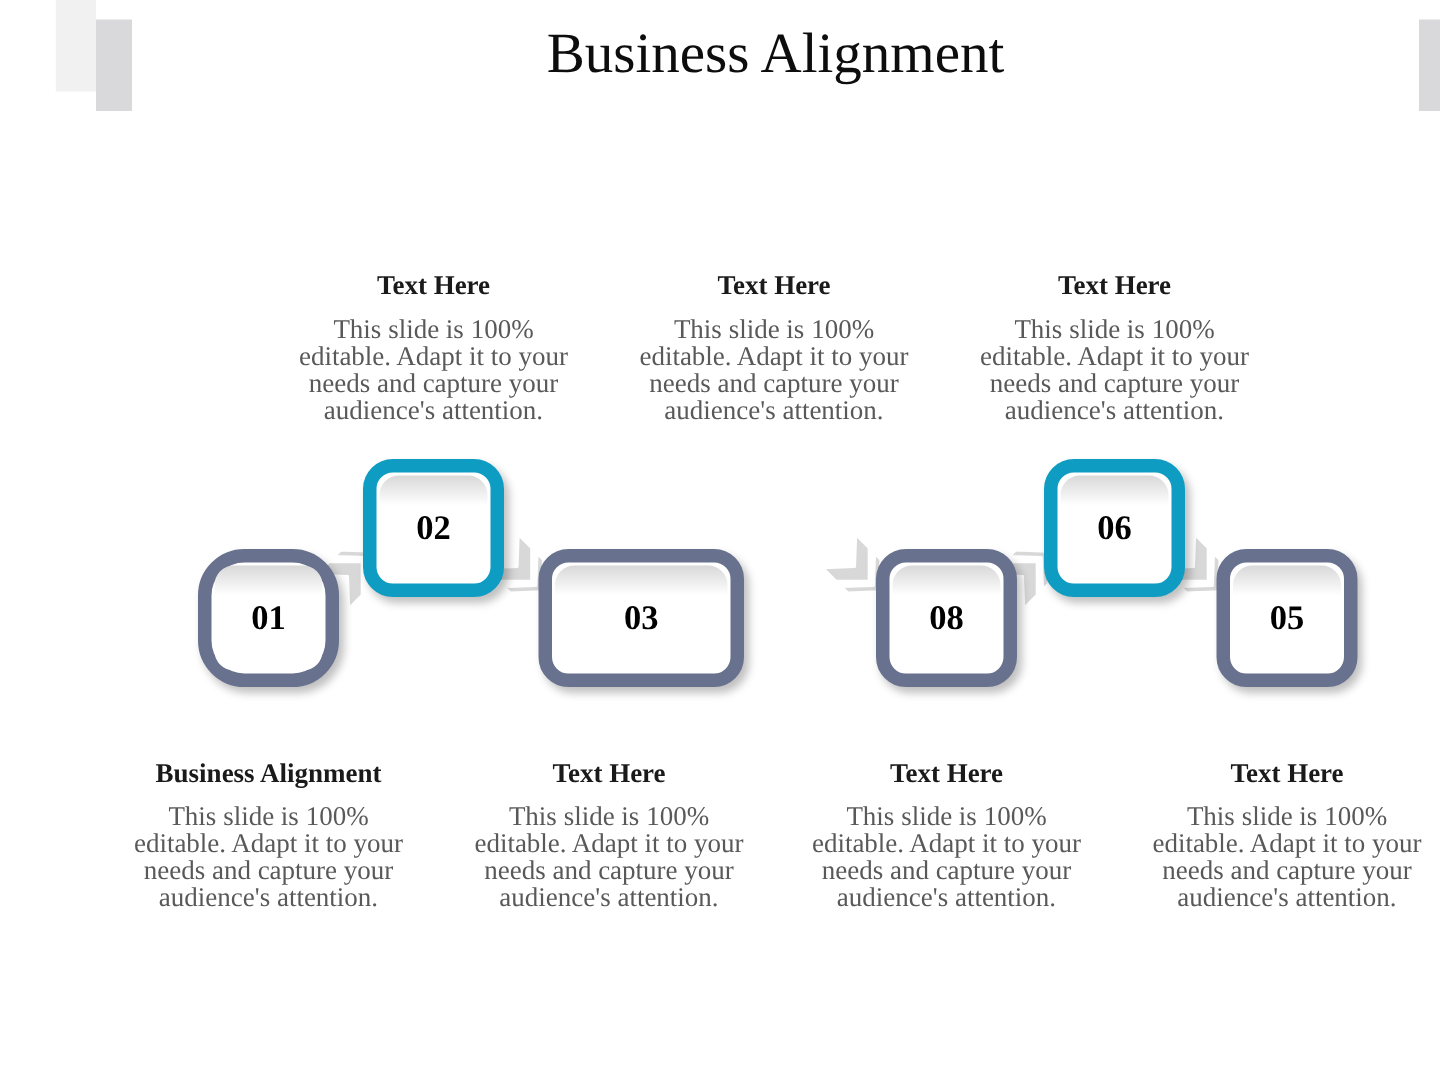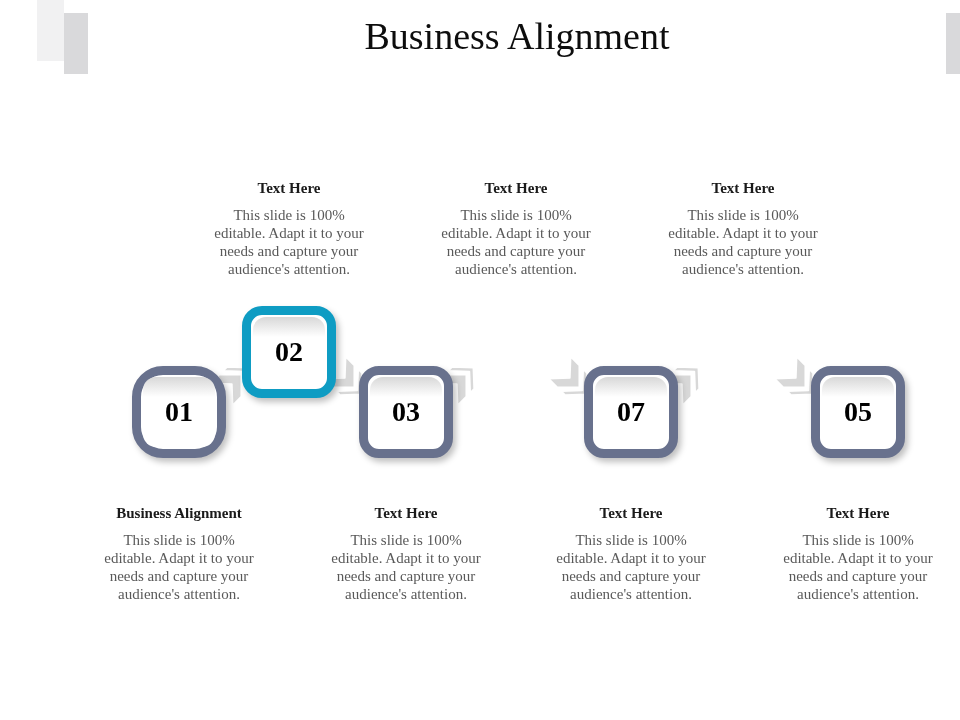--- a/index.html
+++ b/index.html
@@ -13,36 +13,36 @@
   .corner.light{background:var(--corner-light,#F1F1F2);width:27px;height:61px;top:0;}
   .corner.gray{background:var(--corner-gray,#D9D9DB);width:24px;height:61px;top:13px;}
   .c-ll{left:0;} .c-lg{left:27px;} .c-rg{right:27px;} .c-rl{right:0;}
   
   .title{
     position:absolute;top:14px;left:0;width:100%;text-align:center;
     font-size:38px;font-weight:400;color:#0d0d0d;letter-spacing:0px;margin:0;
   }
   
   .tblock{position:absolute;width:180px;text-align:center;}
-  .tblock .head{font-size:15px;font-weight:bold;color:var(--heading-text,#1A1A1A);margin:0 0 9px 0;}
-  .tblock .body{font-size:15px;color:var(--body-text,#595959);line-height:18px;white-space:pre-line;margin:0;}
+  .tblock .head{font-size:18px;font-weight:bold;color:var(--heading-text,#1A1A1A);margin:0 0 9px 0;}
+  .tblock .body{font-size:18px;color:var(--body-text,#595959);line-height:18px;white-space:pre-line;margin:0;}
   
   .num-box{
     position:absolute;width:76px;height:74px;border-radius:20px;background:#fff;
     border:9px solid var(--slate,#68718D);
     box-shadow:3px 4px 6px rgba(0,0,0,0.25);
     z-index:2;
   }
   .num-box.accent{border-color:var(--teal,#0E9CC3);}
   .num-box .inner{
     position:absolute;inset:2px;border-radius:13px;
     background:linear-gradient(180deg,#d8d8d8 0px,#ffffff 20px);
     display:flex;align-items:center;justify-content:center;
   }
-  .num-box .num{font-size:28px;font-weight:bold;color:#000;}
+  .num-box .num{font-size:23px;font-weight:bold;color:#000;}
   
   .arrow{position:absolute;width:40px;height:34px;z-index:1;}
   .arrow.up{transform:rotate(-45deg);}
   .arrow.down{transform:rotate(45deg);}
   .arrow svg{display:block;width:100%;height:100%;}
   .arrow path{fill:var(--arrow,#D8D8D8);stroke:#ffffff;stroke-width:1.5;stroke-linejoin:round;}
 </style>
 </head>
 <body>
 
@@ -117,28 +117,33 @@
   <div class="num-box" style="left:95px;top:366px;border-radius:31px;">
     <div class="inner">
         <span class="num">01</span>
       </div>
   </div>
   <div class="num-box accent" style="left:205px;top:306px;">
     <div class="inner">
         <span class="num">02</span>
       </div>
   </div>
-  <div class="num-box" style="left:322px;top:366px;">
+  <div class="num-box" style="left:322px;top:366px;padding-left:43px;">
     <div class="inner">
         <span class="num">03</span>
       </div>
   </div>
   <div class="num-box" style="left:547px;top:366px;">
     <div class="inner">
-        <span class="num">07</span>
+        <span class="num">08</span>
+      </div>
+  </div>
+  <div class="num-box accent" style="left:659px;top:306px;">
+    <div class="inner">
+        <span class="num">06</span>
       </div>
   </div>
   <div class="num-box" style="left:774px;top:366px;">
     <div class="inner">
         <span class="num">05</span>
       </div>
   </div>
 
   <div class="tblock" style="left:52px;top:505px;">
     <p class="head">Business Alignment</p>

